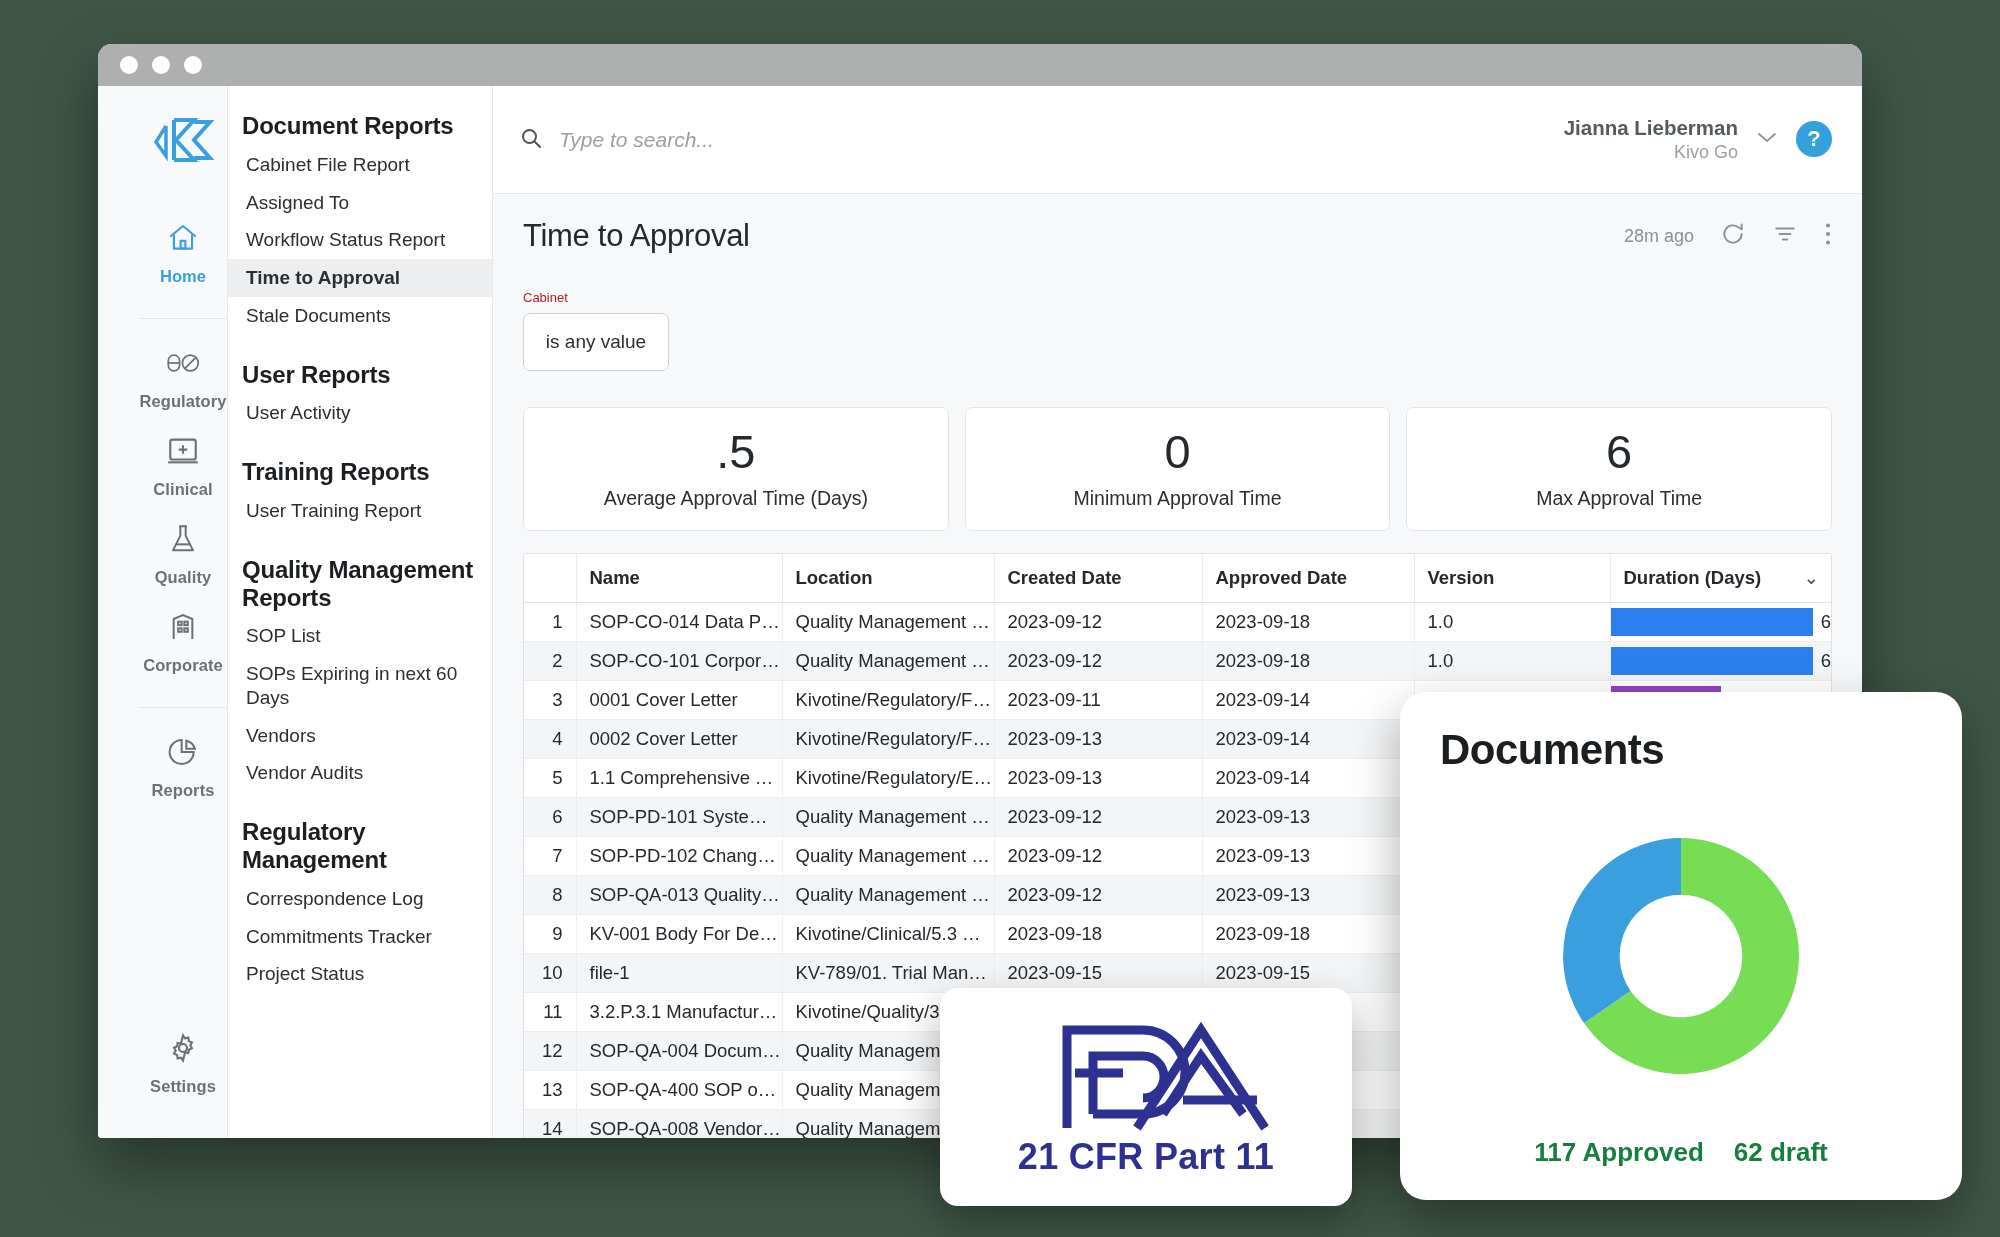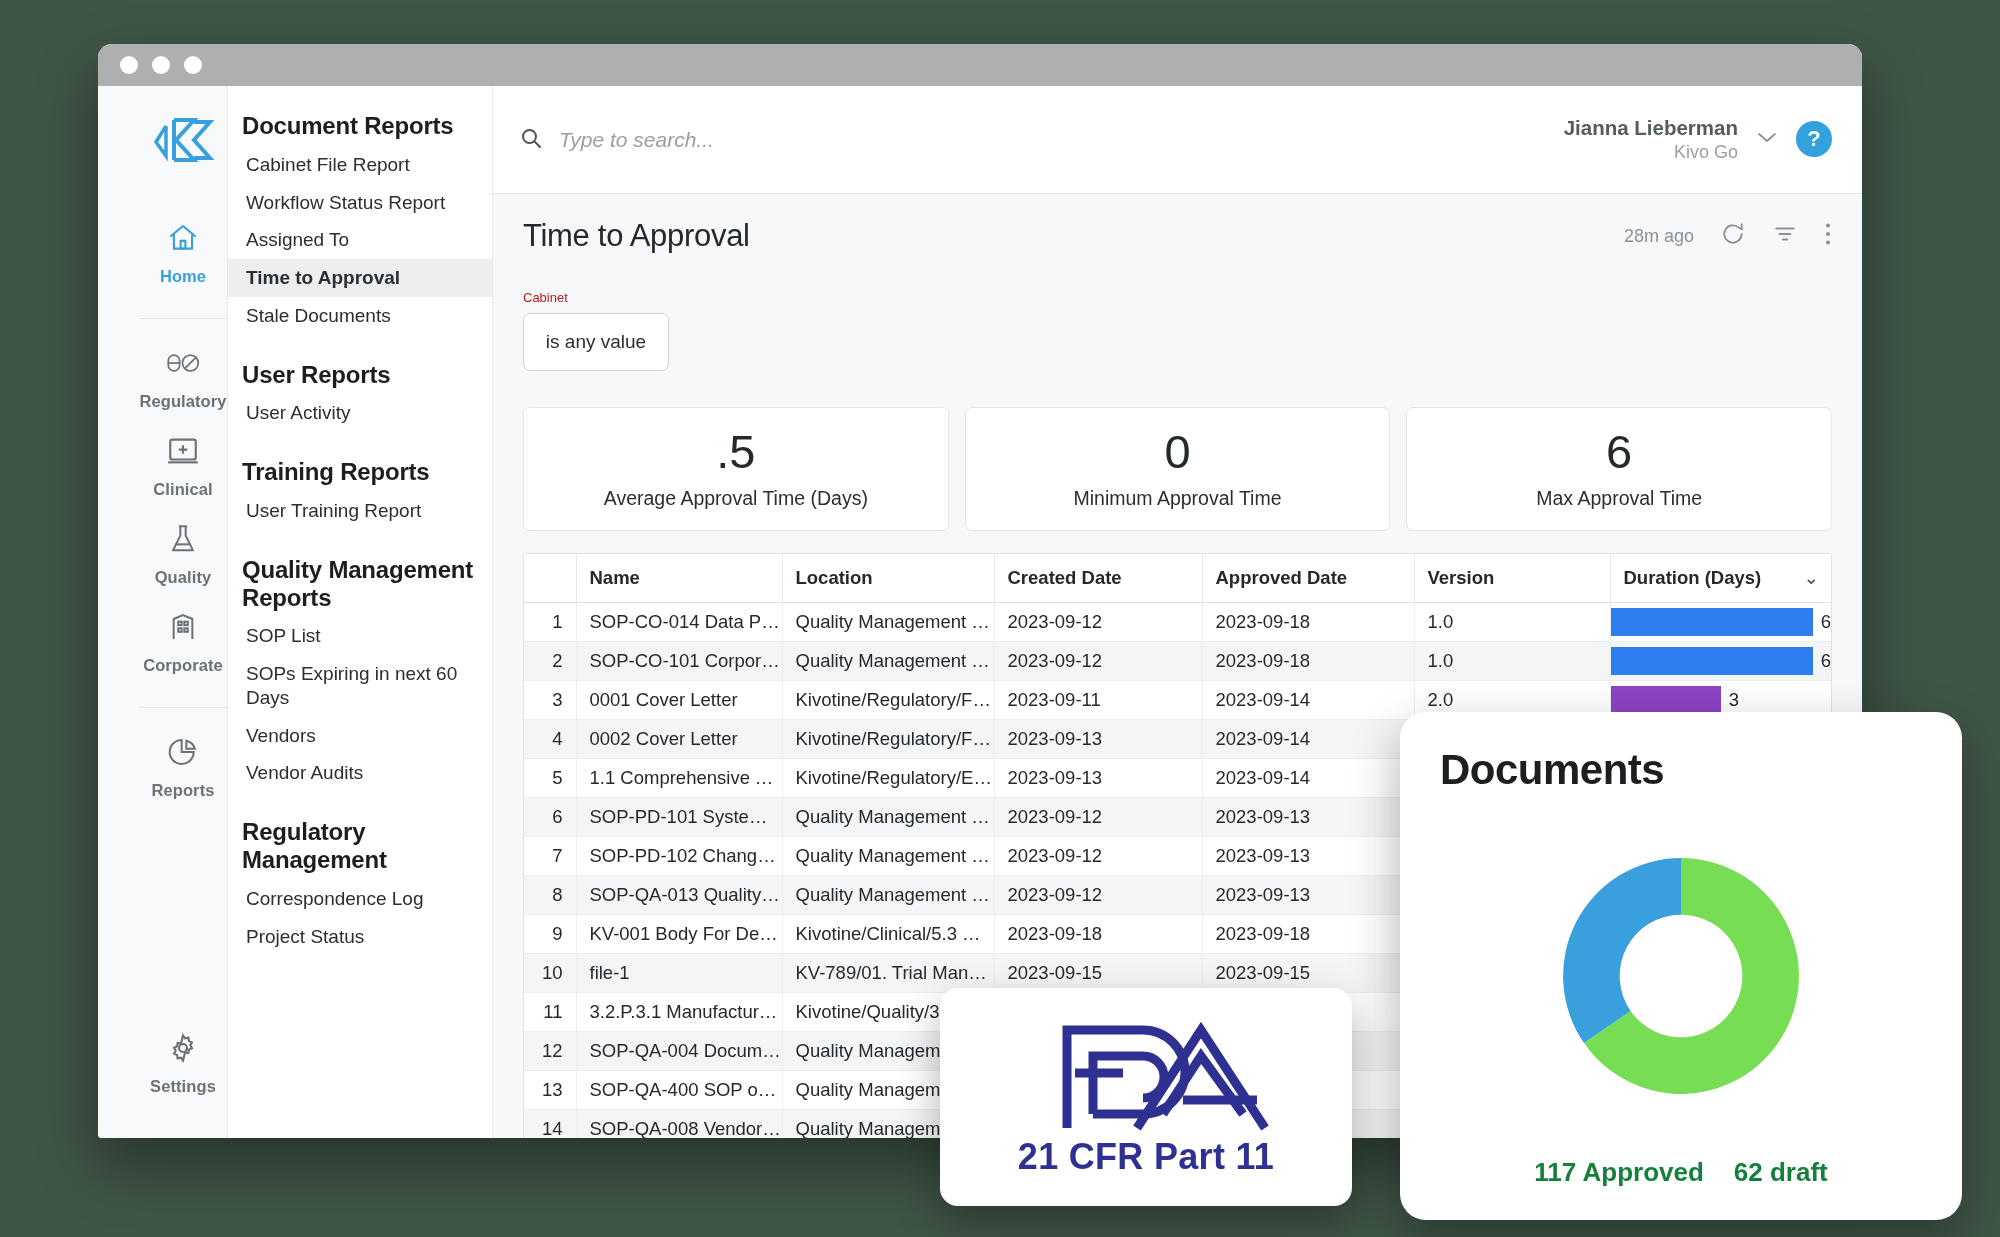--- a/index.html
+++ b/index.html
@@ -142,21 +142,21 @@
     box-shadow: 0 18px 44px rgba(0,0,0,.30);
     display: flex; flex-direction: column; align-items: center; justify-content: center;
     overflow: hidden;
   }
   .fda-sub {
     font-size: 36px; font-weight: 700; color: #2e3192; letter-spacing: .3px;
     margin-top: -4px;
   }
 
   .docs-card {
-    position: absolute; left: 1400px; top: 712px;
+    position: absolute; left: 1400px; top: 692px;
     width: 562px; height: 508px; background: #fff; border-radius: 26px;
     box-shadow: 0 20px 50px rgba(0,0,0,.32);
     padding: 34px 40px 26px 40px;
     display: flex; flex-direction: column;
   }
   .docs-title { font-size: 42px; font-weight: 700; color: #1c1f22; letter-spacing: -.5px; }
   .donut-area { flex: 1 1 auto; display: flex; align-items: center; justify-content: center; }
   .docs-legend {
     display: flex; justify-content: center; gap: 30px;
     font-size: 26px; color: #15803d; font-weight: 700; padding-bottom: 6px;
@@ -268,35 +268,36 @@
               </svg>
             </span>
             <span class="lbl">Settings</span>
           </div>
         </div>
       </div>
 
       <div class="repnav" id="repnav">
           <h3 class="repnav-h3">Document Reports</h3>
           <div class="ni">Cabinet File Report</div>
+          <div class="ni">Assigned To</div>
           <div class="ni">Workflow Status Report</div>
-          <div class="ni">Assigned To</div>
           <div class="ni active">Time to Approval</div>
           <div class="ni">Stale Documents</div>
           <h3 class="repnav-h3 sp">User Reports</h3>
           <div class="ni">User Activity</div>
           <h3 class="repnav-h3 sp">Training Reports</h3>
           <div class="ni">User Training Report</div>
           <h3 class="repnav-h3 sp">Quality Management Reports</h3>
           <div class="ni">SOP List</div>
           <div class="ni">SOPs Expiring in next 60 Days</div>
           <div class="ni">Vendors</div>
           <div class="ni">Vendor Audits</div>
           <h3 class="repnav-h3 sp">Regulatory Management</h3>
           <div class="ni">Correspondence Log</div>
+          <div class="ni">Commitments Tracker</div>
           <div class="ni">Project Status</div>
         </div>
 
       <div class="main">
 
         <div class="topbar">
           <div class="search">
             <span>
               <svg width="24" height="24" viewBox="0 0 24 24" fill="none" stroke="#4b5156" stroke-width="2">
                 <circle cx="10.5" cy="10.5" r="6.5"></circle>

